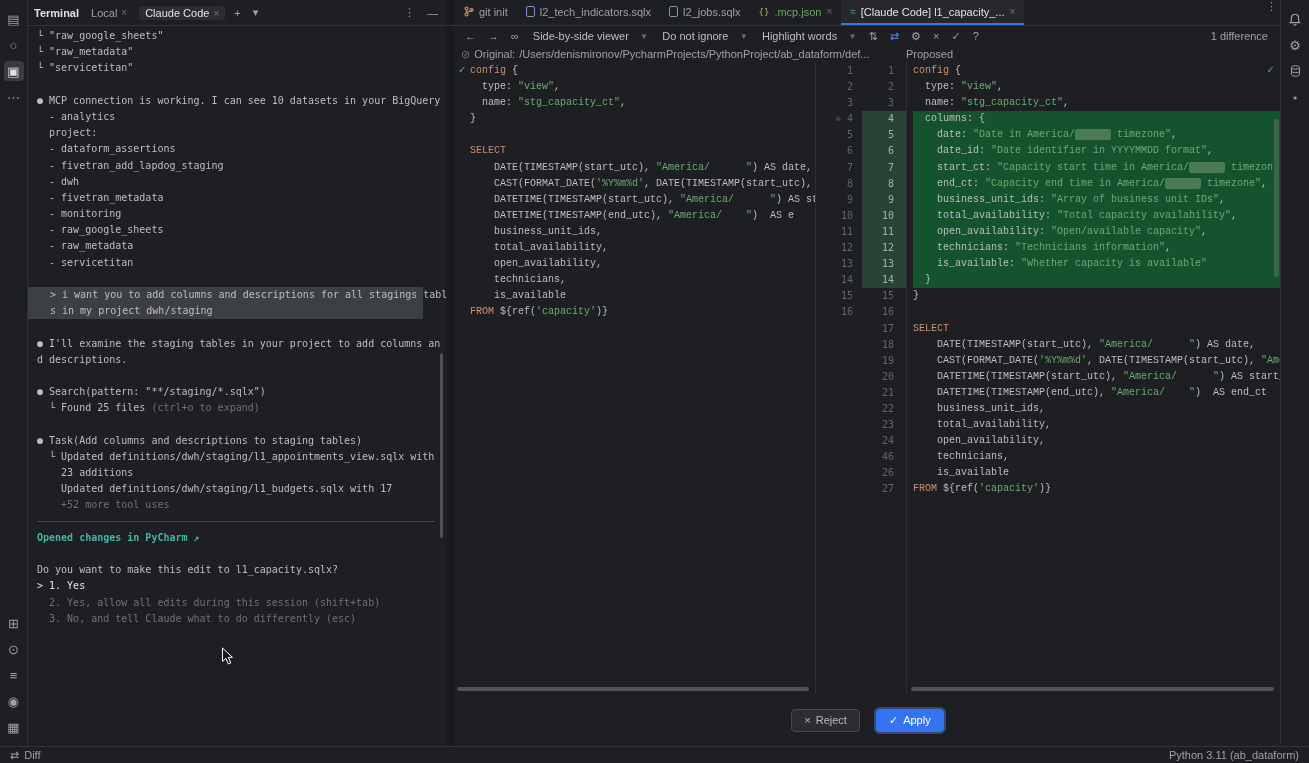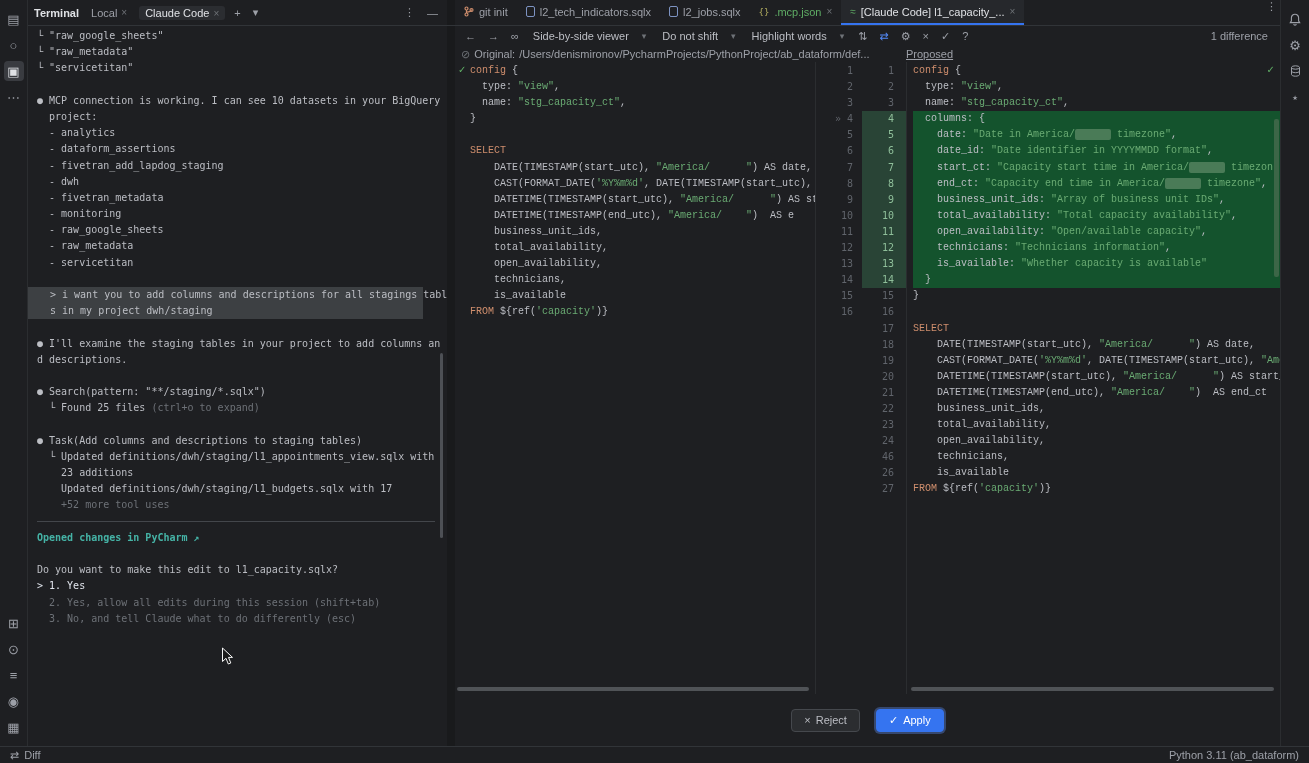--- a/index.html
+++ b/index.html
@@ -63,21 +63,21 @@
   .tb-ico.on { color:#548af7; }
   .dd { display:flex; align-items:center; gap:13px; padding:1px 4px; border-radius:3px; color:#bcbec4; }
   .dd .car { color:#6e7277; font-size:9px; }
   .tb-sp { flex:1; }
   .d-badge { color:#9da0a8; padding-right:4px; }
 
   .d-sub { height:16px; display:flex; align-items:center; color:#9da0a8; flex-shrink:0; }
   .sub-left { width:451px; display:flex; align-items:center; gap:4px; padding-left:6px; overflow:hidden; white-space:nowrap; flex-shrink:0; }
   .sub-left .path { color:#9da0a8; }
   .ro-ico { color:#6e7277; }
-  .sub-right { color:#9da0a8;text-decoration:underline; }
+  .sub-right { color:#9da0a8; }
 
   .d-body { flex:1; display:flex; min-height:0; position:relative; }
   .pane { position:relative; overflow:hidden; padding-top:1px; }
   .pane-l { width:360px; flex-shrink:0; }
   .pane-l .code { padding-left:15px; }
   .pane-r { flex:1; }
   .pane-r .code { padding-left:6px; }
   .c-line { height:16.1px; line-height:16.1px; white-space:pre;
     font-family:Liberation Mono, monospace; font-size:10px; color:#bcbec4; }
   .c-line.added { background:#14532d; }
@@ -191,22 +191,22 @@
 
       <div class="content">
 
         <div class="terminal">
           <div id="terminal-lines">
               <div class="t-line"><span>└ "raw_google_sheets"</span></div>
               <div class="t-line"><span>└ "raw_metadata"</span></div>
               <div class="t-line"><span>└ "servicetitan"</span></div>
               <div class="t-line">&nbsp;</div>
               <div class="t-line"><span>● MCP connection is working. I can see 10 datasets in your BigQuery</span></div>
+              <div class="t-line"><span>  - analytics</span></div>
               <div class="t-line"><span>  project:</span></div>
-              <div class="t-line"><span>  - analytics</span></div>
               <div class="t-line"><span>  - dataform_assertions</span></div>
               <div class="t-line"><span>  - fivetran_add_lapdog_staging</span></div>
               <div class="t-line"><span>  - dwh</span></div>
               <div class="t-line"><span>  - fivetran_metadata</span></div>
               <div class="t-line"><span>  - monitoring</span></div>
               <div class="t-line"><span>  - raw_google_sheets</span></div>
               <div class="t-line"><span>  - raw_metadata</span></div>
               <div class="t-line"><span>  - servicetitan</span></div>
               <div class="t-line">&nbsp;</div>
               <div class="t-line user"><span>&gt; i want you to add columns and descriptions for all stagings table</span></div>
@@ -238,21 +238,21 @@
         <div class="diff">
           <div class="d-toolbar">
             <span class="tb-ico">←</span>
             <span class="tb-ico">→</span>
             <span class="tb-ico">∞</span>
             <div class="dd">
               <span>Side-by-side viewer</span>
               <span class="car">▾</span>
             </div>
             <div class="dd">
-              <span>Do not shift</span>
+              <span>Do not ignore</span>
               <span class="car">▾</span>
             </div>
             <div class="dd">
               <span>Highlight words</span>
               <span class="car">▾</span>
             </div>
             <span class="tb-ico">⇅</span>
             <span class="tb-ico on">⇄</span>
             <span class="tb-ico">⚙</span>
             <span class="tb-ico">×</span>

